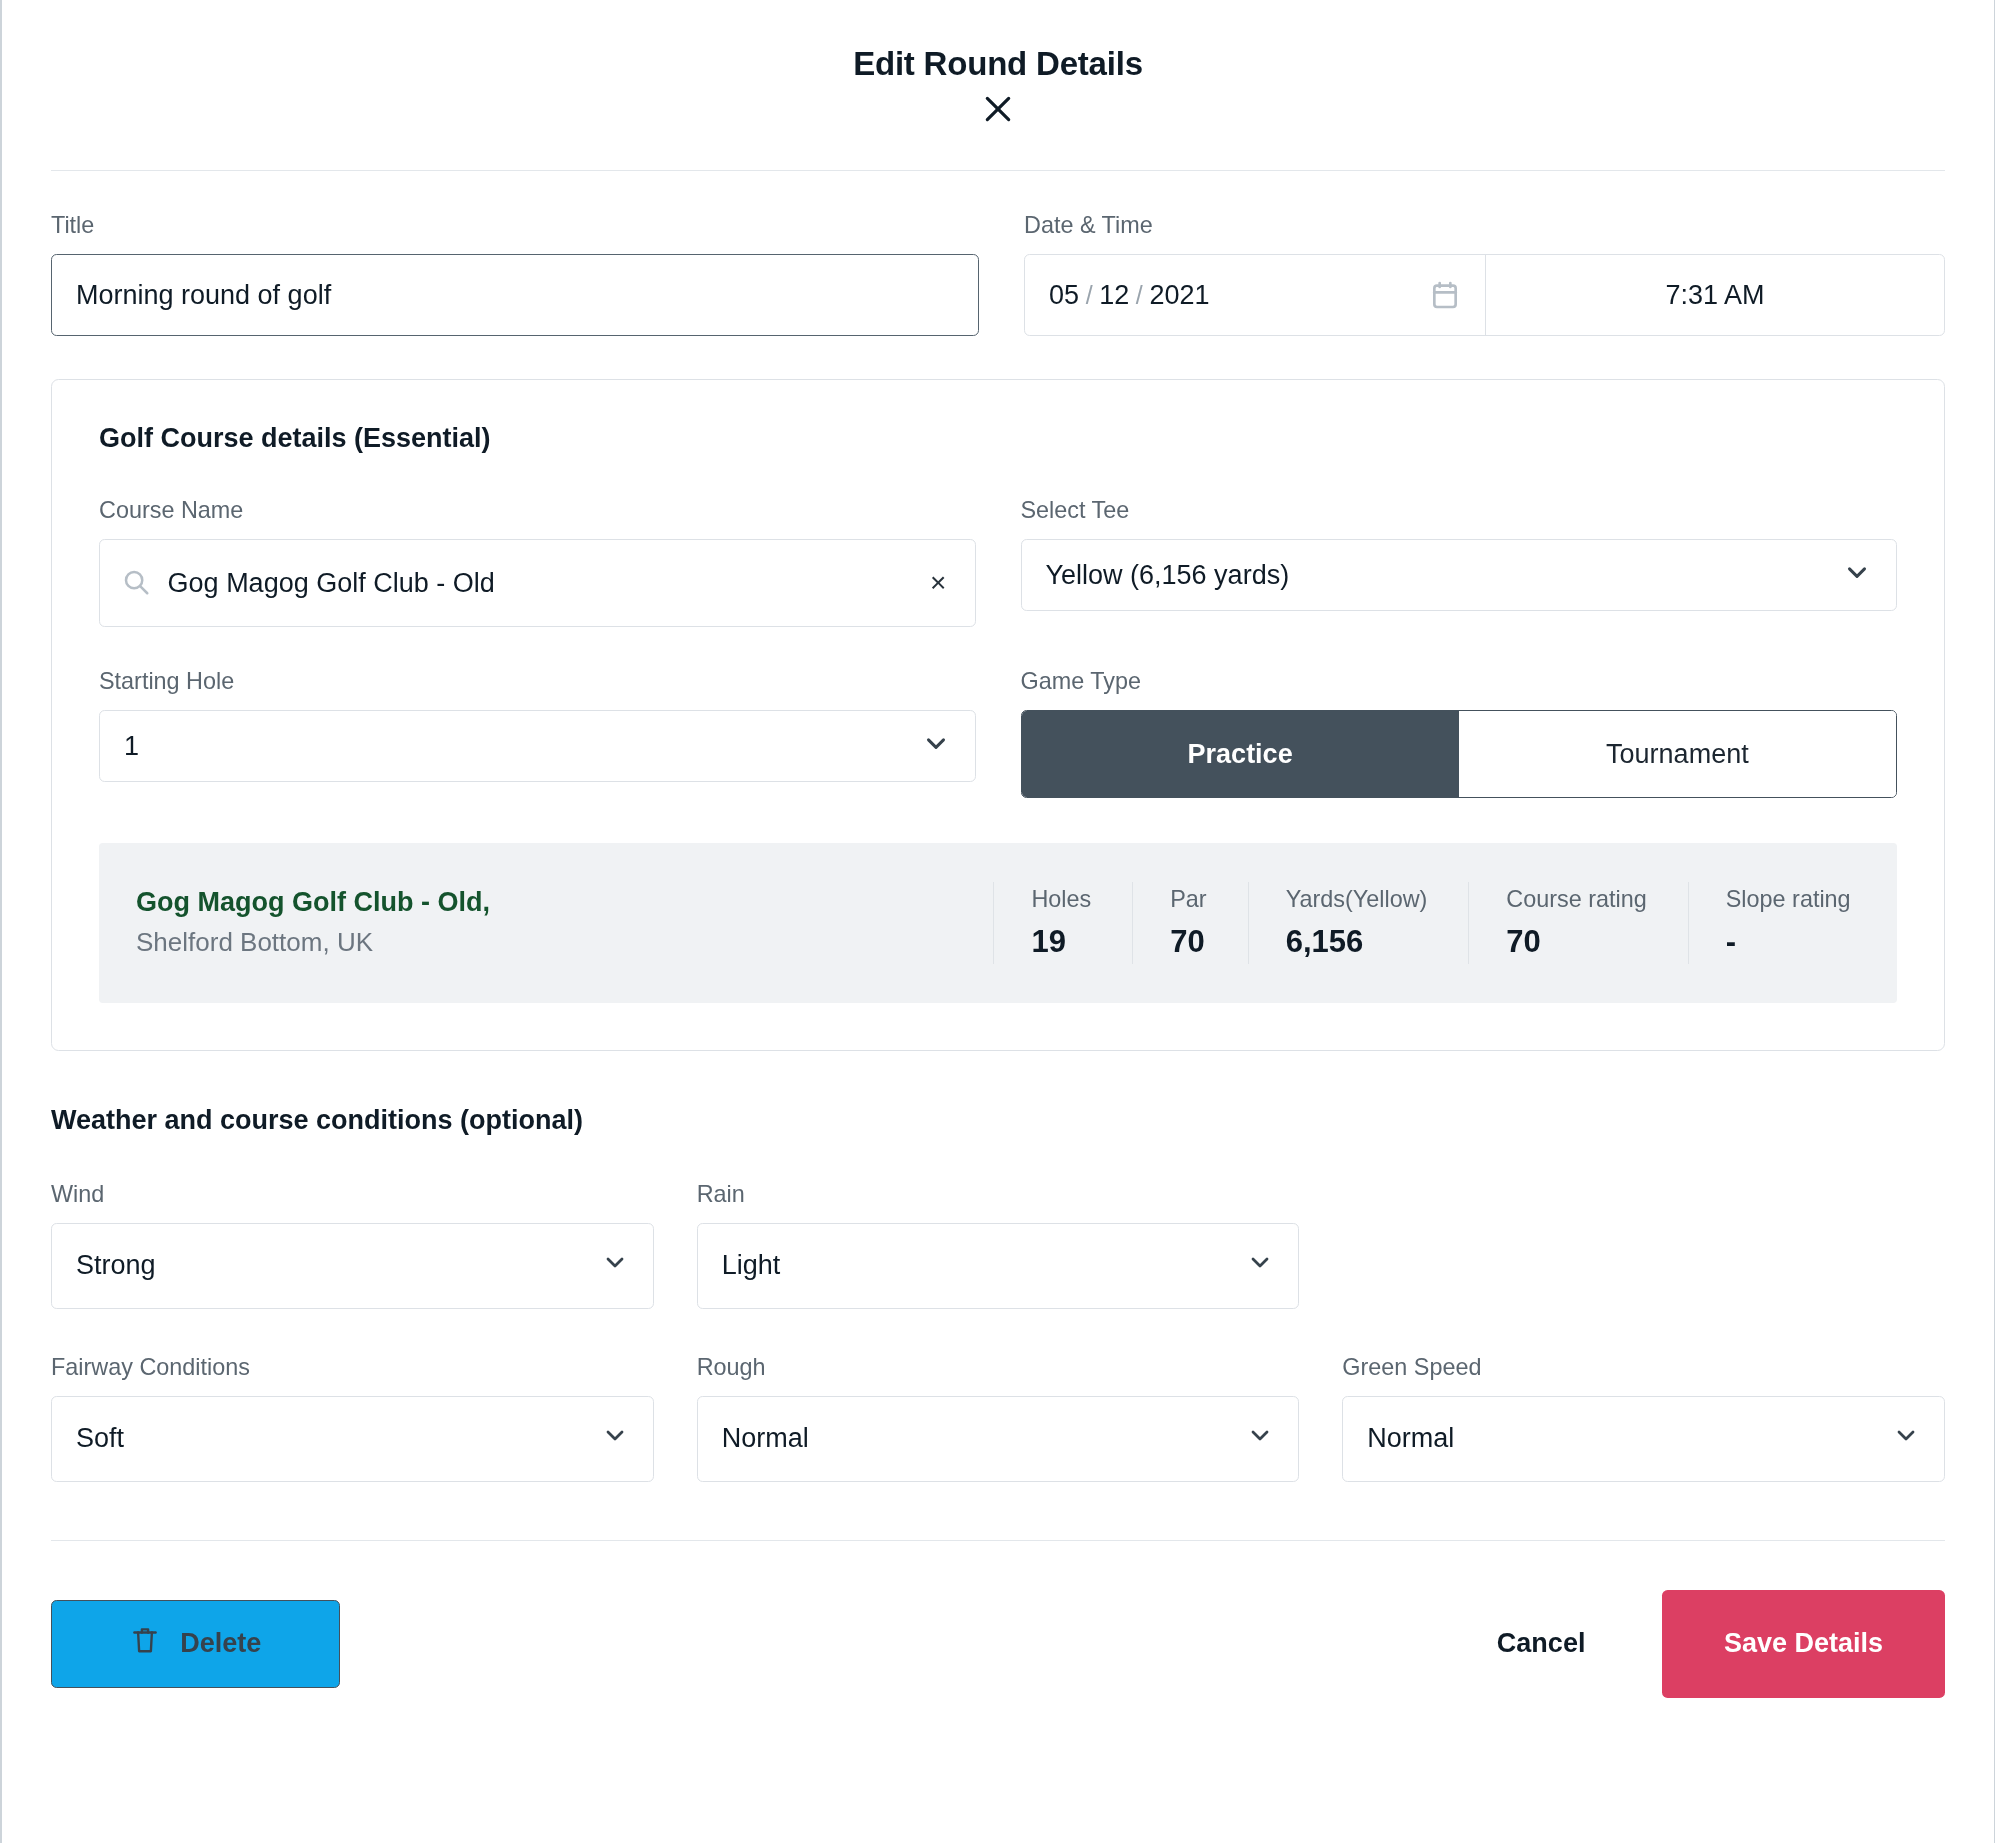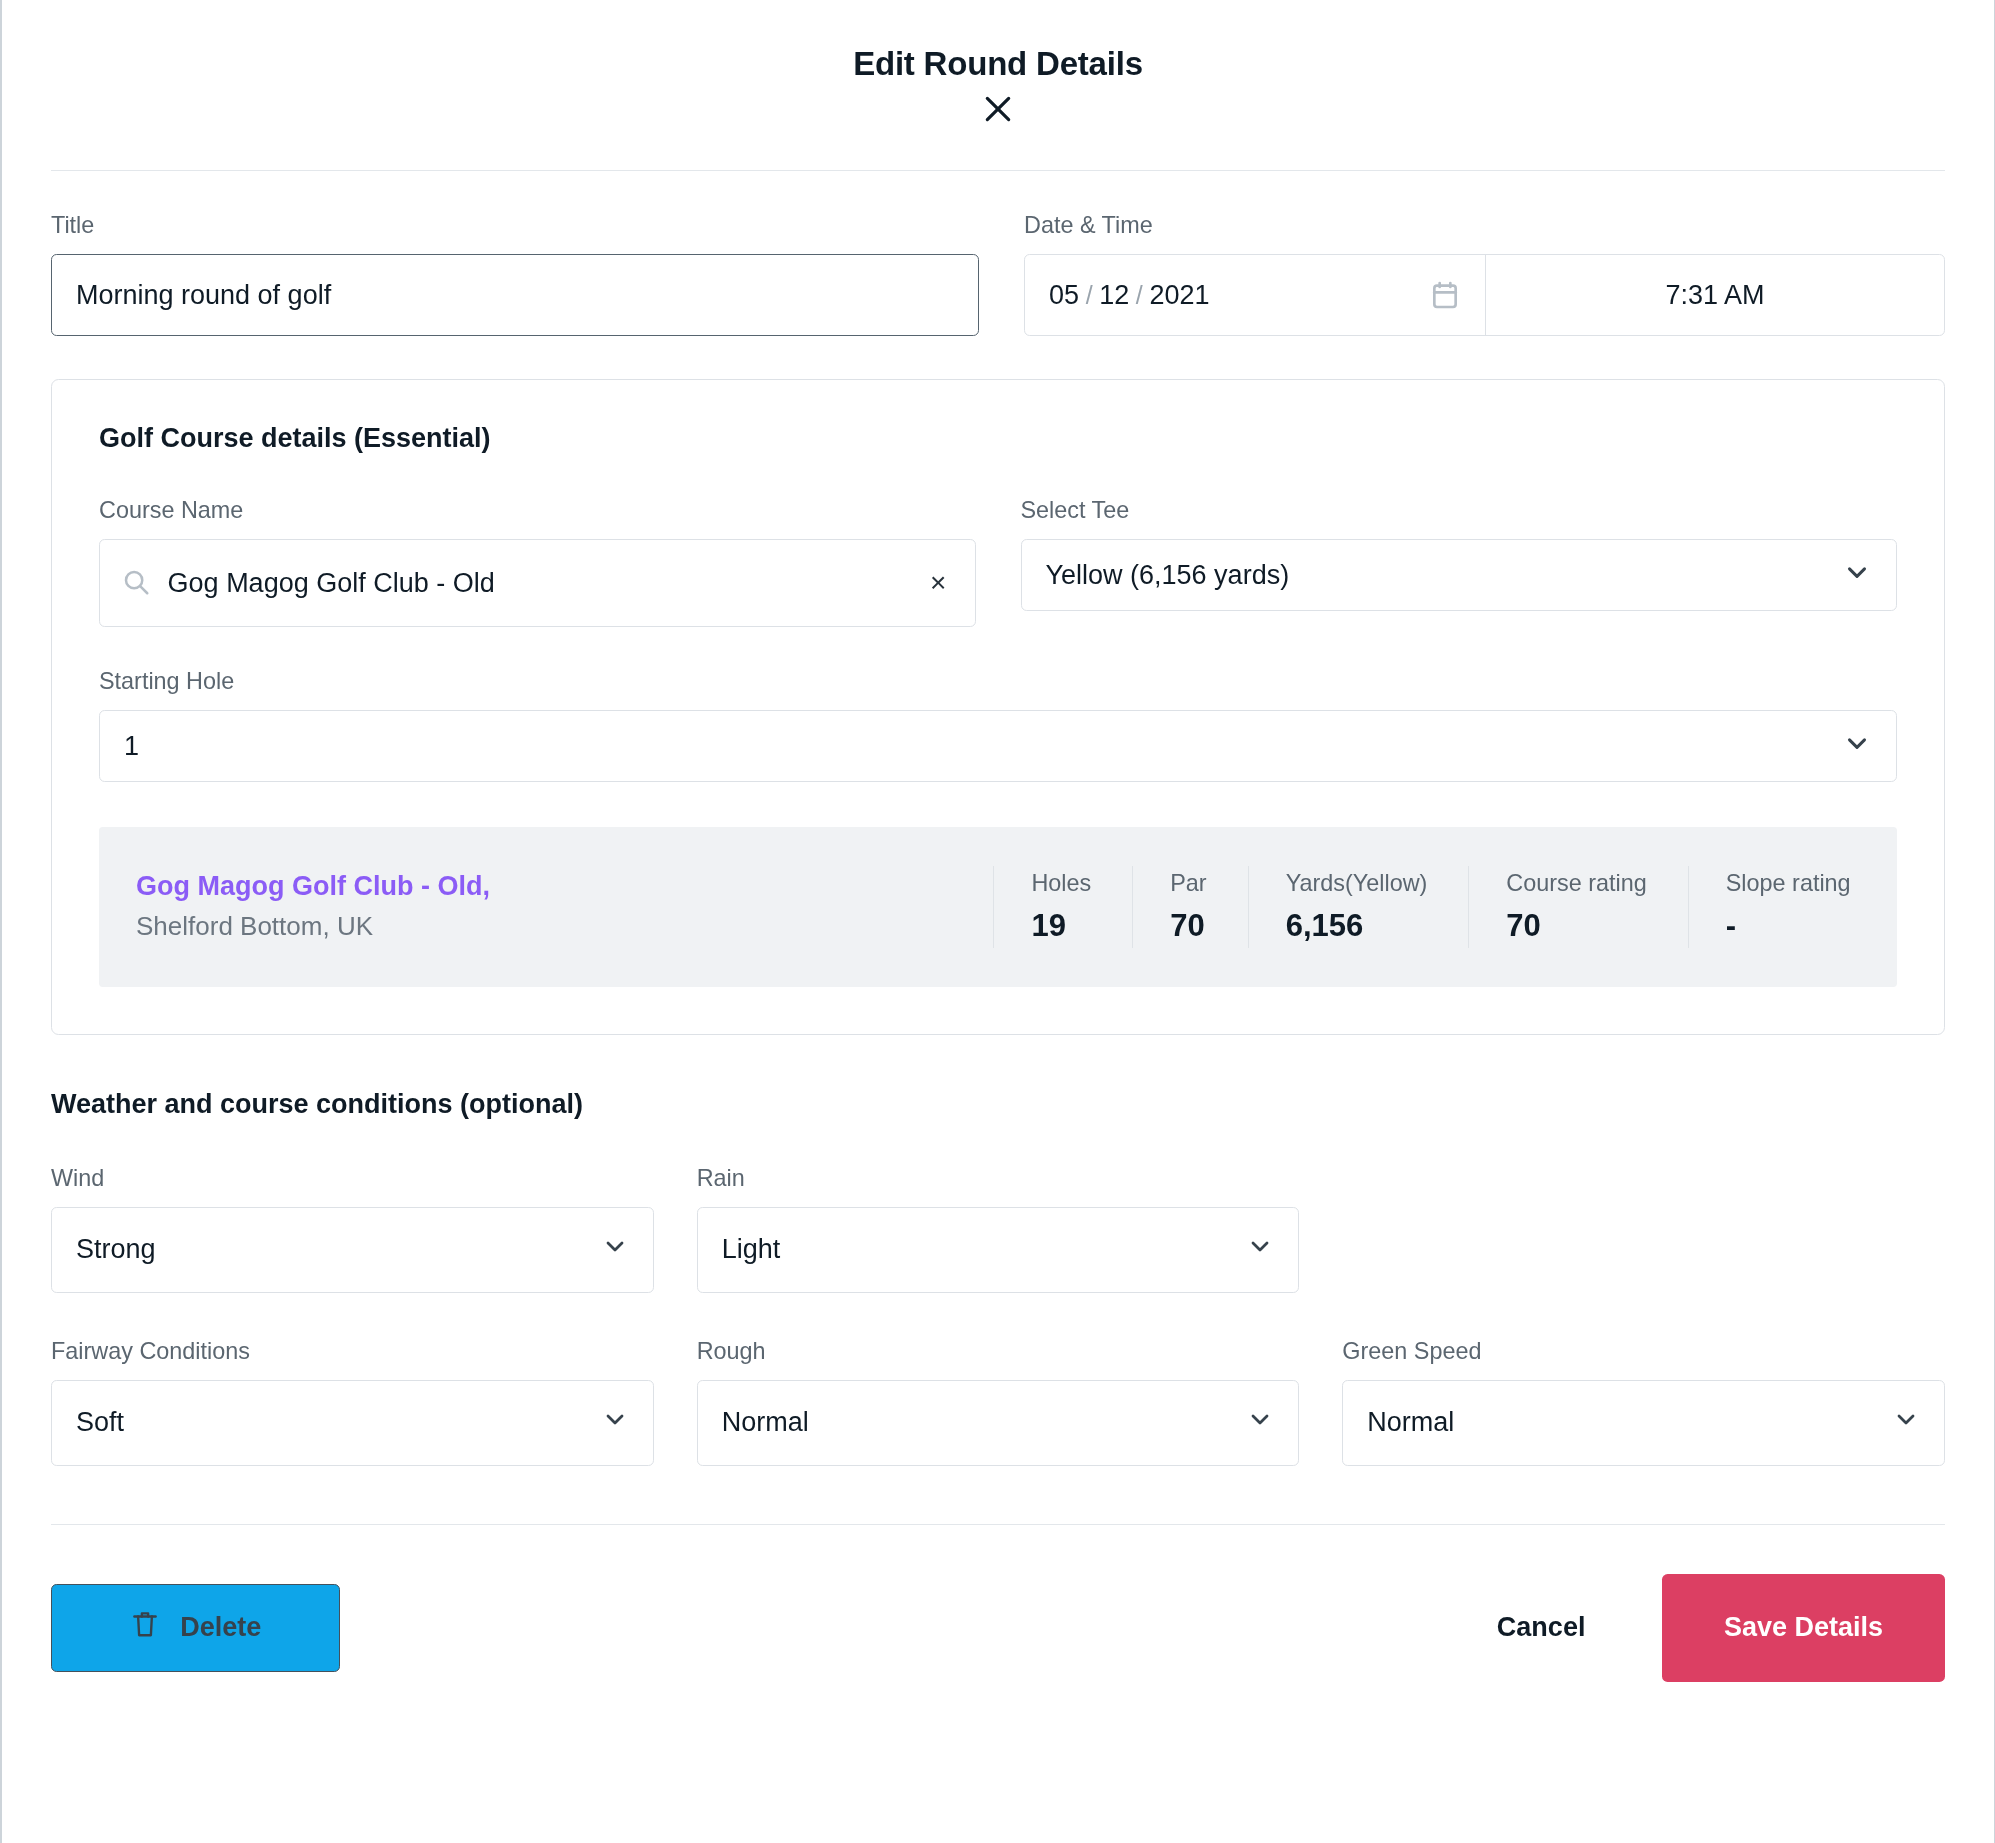--- a/index.html
+++ b/index.html
@@ -201,21 +201,21 @@
     padding: 39px 37px;
   }
   .stats-name {
     flex: 1 1 auto;
     min-width: 0;
     padding-right: 34px;
   }
   .stats-name .t1 {
     font-size: 27px;
     font-weight: bold;
-    color: #8b5cf6;
+    color: #14532d;
     margin-bottom: 9.4px;
   }
   .stats-name .t2 {
     font-size: 26px;
     color: #6c7680;
   }
   .stat-cell {
     flex: none;
     border-left: 1.9px solid #dfe3e7;
     padding: 3.7px 0 3.7px 37px;
@@ -392,20 +392,27 @@
         <div class="select-box">
           <span>1</span>
           <span class="chev">
             <svg width="30" height="30" viewBox="0 0 24 24" fill="none" stroke="#36424c" stroke-width="2.4" stroke-linecap="round" stroke-linejoin="round">
               <polyline points="6 9.5 12 15.5 18 9.5"></polyline>
             </svg>
           </span>
         </div>
       </div>
 
+      <div class="card-col">
+        <span class="field-label">Game Type</span>
+        <div class="segmented">
+          <div class="seg active">Practice</div>
+          <div class="seg">Tournament</div>
+        </div>
+      </div>
     </div>
 
     <div class="stats">
       <div class="stats-name">
         <div class="t1">Gog Magog Golf Club - Old,</div>
         <div class="t2">Shelford Bottom, UK</div>
       </div>
       <div class="stat-cell">
         <div class="lab">Holes</div>
         <div class="val">19</div>

